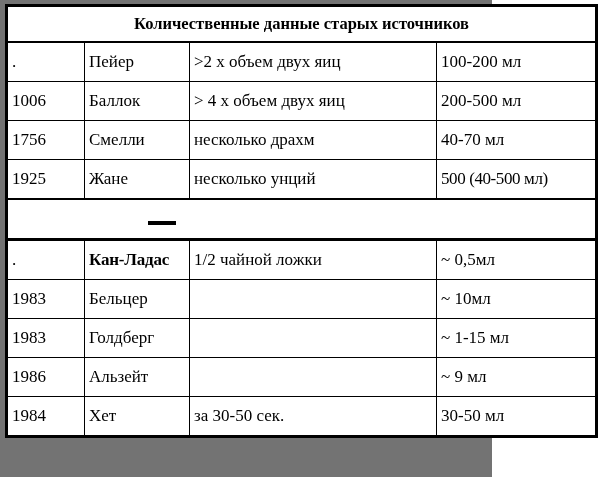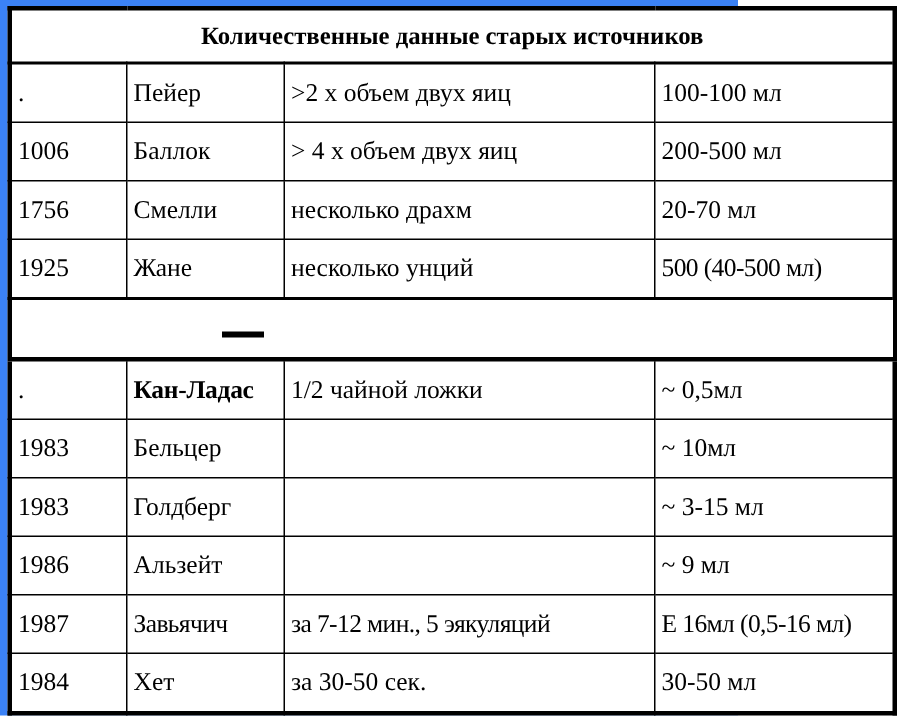--- a/index.html
+++ b/index.html
@@ -12,21 +12,21 @@
     height: 477px;
     overflow: hidden;
     font-family: "Liberation Serif", "DejaVu Serif", serif;
     color: #000000;
   }
 
   .sheet {
     position: relative;
     width: 492px;
     height: 477px;
-    background: #3b82f6;
+    background: #737373;
     box-sizing: border-box;
   }
 
   table.qt {
     position: absolute;
     left: 5px;
     top: 4px;
     width: 590px;
     border-collapse: collapse;
     table-layout: fixed;
@@ -108,35 +108,35 @@
     <tbody>
 
       <tr class="head">
         <td colspan="4">Количественные данные старых источников</td>
       </tr>
 
       <tr>
         <td class="year dot">.</td>
         <td class="name">Пейер</td>
         <td class="desc">&gt;2 x объем двух яиц</td>
-        <td class="vol">100-100 мл</td>
+        <td class="vol">100-200 мл</td>
       </tr>
 
       <tr>
         <td class="year">1006</td>
         <td class="name">Баллок</td>
         <td class="desc">&gt; 4 х объем двух яиц</td>
         <td class="vol">200-500 мл</td>
       </tr>
 
       <tr>
         <td class="year">1756</td>
         <td class="name">Смелли</td>
         <td class="desc">несколько драхм</td>
-        <td class="vol">20-70 мл</td>
+        <td class="vol">40-70 мл</td>
       </tr>
 
       <tr>
         <td class="year">1925</td>
         <td class="name">Жане</td>
         <td class="desc">несколько унций</td>
         <td class="vol tight">500 (40-500 мл)</td>
       </tr>
 
       <tr class="sep">
@@ -156,37 +156,31 @@
         <td class="year">1983</td>
         <td class="name">Бельцер</td>
         <td class="desc"></td>
         <td class="vol">~ 10мл</td>
       </tr>
 
       <tr>
         <td class="year">1983</td>
         <td class="name">Голдберг</td>
         <td class="desc"></td>
-        <td class="vol">~ 3-15 мл</td>
+        <td class="vol">~ 1-15 мл</td>
       </tr>
 
 
       <tr>
         <td class="year">1986</td>
         <td class="name">Альзейт</td>
         <td class="desc"></td>
         <td class="vol">~ 9 мл</td>
       </tr>
 
-      <tr>
-        <td class="year">1987</td>
-        <td class="name tight">Завьячич</td>
-        <td class="desc tight">за 7-12 мин., 5 эякуляций</td>
-        <td class="vol tight">Е 16мл (0,5-16 мл)</td>
-      </tr>
 
       <tr>
         <td class="year">1984</td>
         <td class="name">Хет</td>
         <td class="desc">за 30-50 сек.</td>
         <td class="vol">30-50 мл</td>
       </tr>
 
     </tbody>
   </table>

